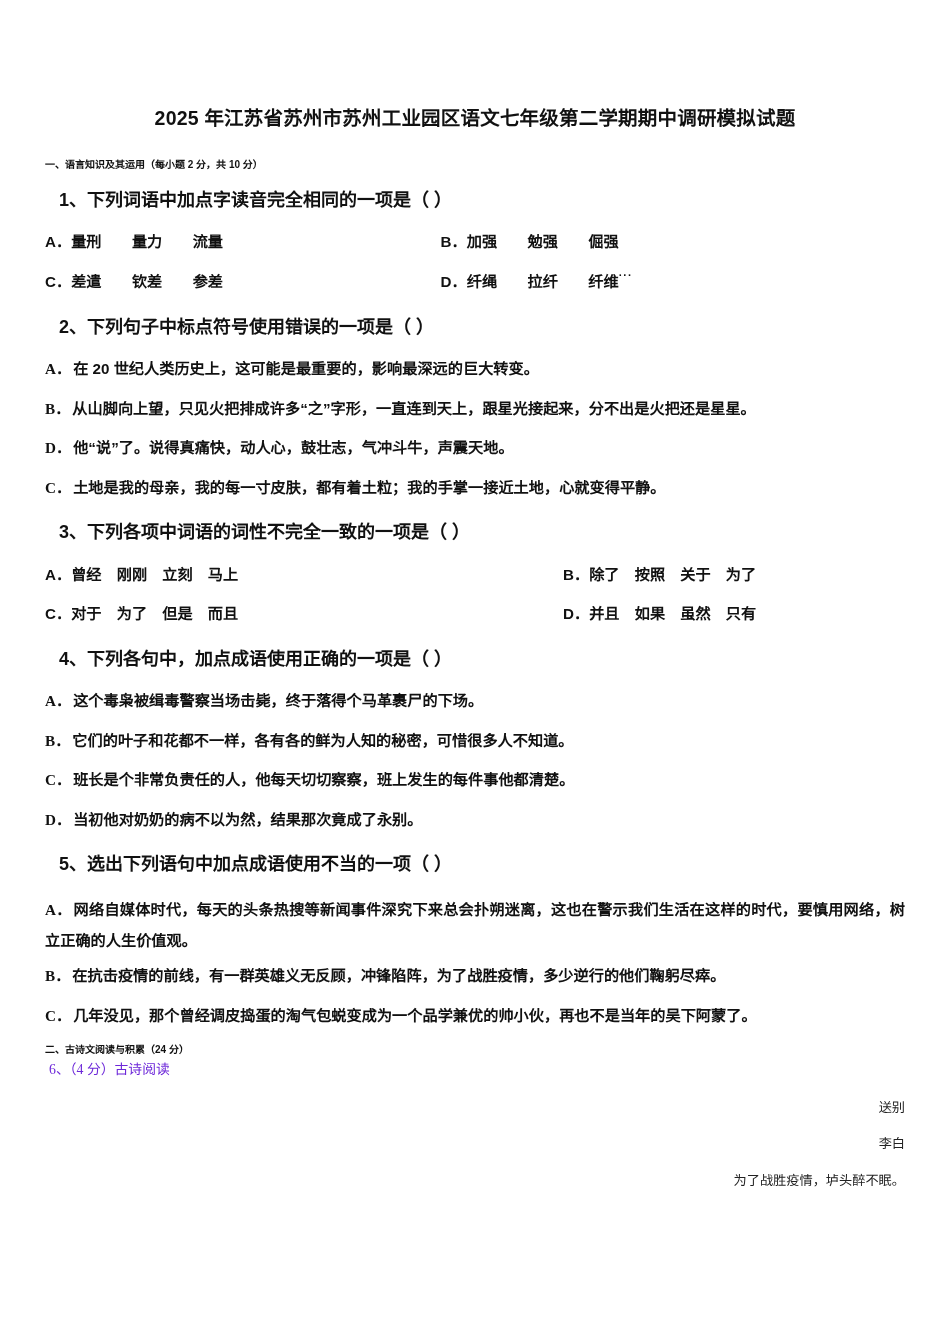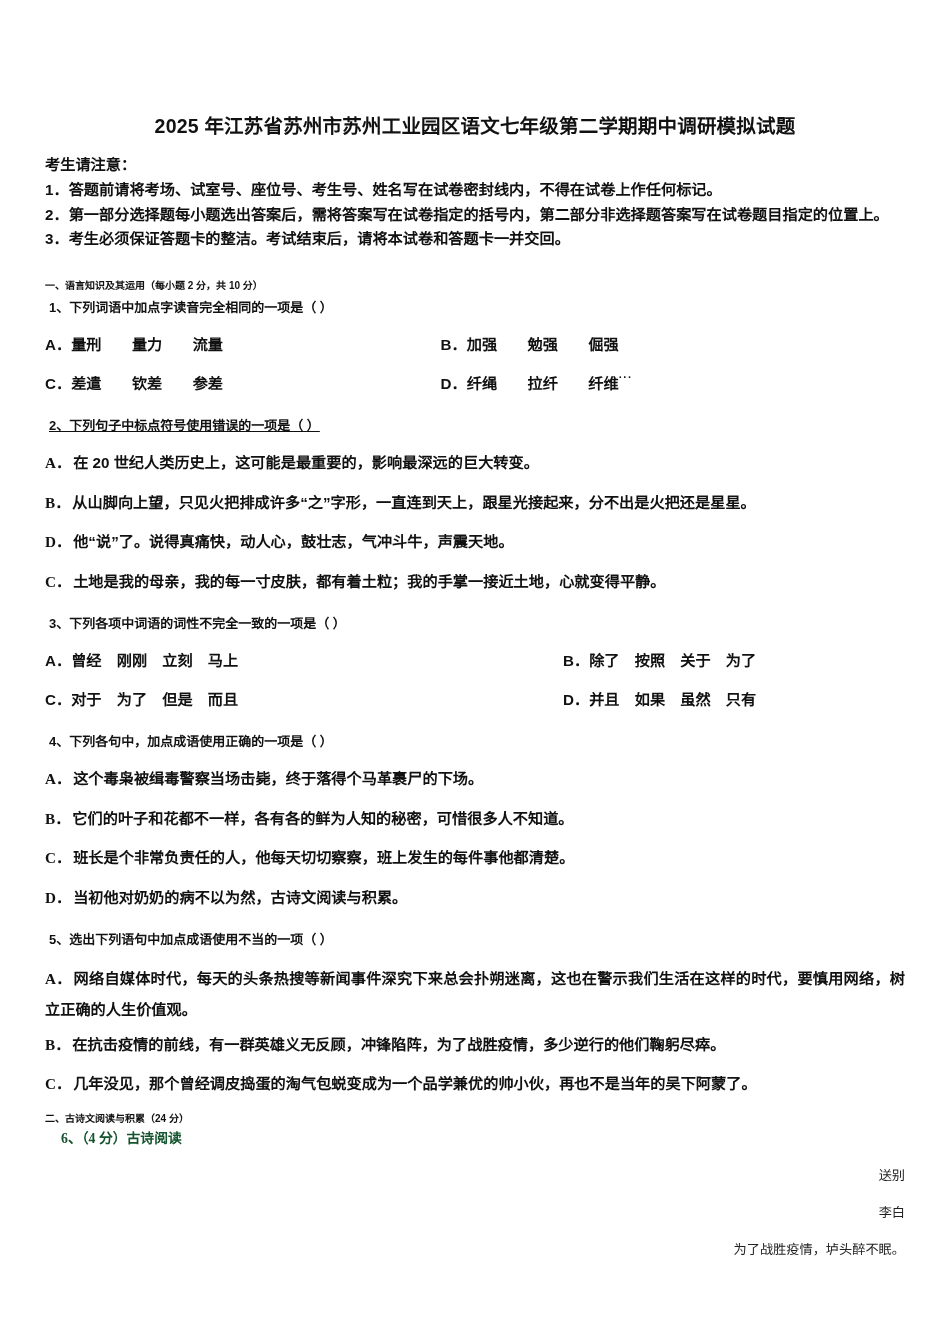--- a/index.html
+++ b/index.html
@@ -14,21 +14,21 @@
     font-family: "Liberation Sans", "DejaVu Sans", sans-serif;
     color: #111111;
     -webkit-font-smoothing: none;
     overflow: hidden;
   }
   .page {
     position: relative;
     width: 950px;
     height: 1344px;
     box-sizing: border-box;
-    padding: 8px 45px;
+    padding: 0 45px;
   }
   
   .doc-title {
     margin: 0;
     padding-top: 105px;
     text-align: center;
     font-size: 19.5px;
     font-weight: bold;
     letter-spacing: 0.2px;
     line-height: 1.35;
@@ -54,28 +54,27 @@
     line-height: 1.5;
   }
   .sec-gap-top {
     margin-top: 26px;
   }
   .sec2-gap-top {
     margin-top: 14px;
   }
   
   .stem {
-    margin: 4px;
-    font-size: 13px;
+    margin: 14px;
+    font-size: 18px;
     font-weight: bold;
     line-height: 1.62;
   }
   .stem-gap {
     margin-top: 4px;
-    text-decoration: underline;
   }
   
   .opt {
     margin: 0;
     margin-top: 15px;
     font-size: 15.2px;
     font-weight: bold;
     line-height: 1.62;
     text-align: justify;
     text-justify: inter-ideograph;
@@ -116,42 +115,36 @@
     margin: 0;
     margin-top: 17px;
     font-size: 13.2px;
     font-weight: normal;
     font-family: "Liberation Serif", "DejaVu Serif", serif;
     line-height: 1.5;
     color: #222222;
     text-align: right;
   }
   .q6 {
-    margin: 16px;
+    margin: 4px;
     margin-top: 2px;
     font-size: 13.8px;
-    font-weight: bold;
+    font-weight: normal;
     font-family: "Liberation Serif", "DejaVu Serif", serif;
     line-height: 1.55;
-    color: #14532d;
+    color: #6d28d9;
   }
 </style>
 </head>
 <body>
 
 <div class="page">
 
   <h1 class="doc-title">2025 年江苏省苏州市苏州工业园区语文七年级第二学期期中调研模拟试题</h1>
 
-  <div class="notice">
-    <p class="line">考生请注意：</p>
-    <p class="line">1．答题前请将考场、试室号、座位号、考生号、姓名写在试卷密封线内，不得在试卷上作任何标记。</p>
-    <p class="line">2．第一部分选择题每小题选出答案后，需将答案写在试卷指定的括号内，第二部分非选择题答案写在试卷题目指定的位置上。</p>
-    <p class="line">3．考生必须保证答题卡的整洁。考试结束后，请将本试卷和答题卡一并交回。</p>
-  </div>
 
   <p class="section-heading sec-gap-top">一、语言知识及其运用（每小题 2 分，共 10 分）</p>
 
   <p class="stem">1、下列词语中加点字读音完全相同的一项是（      ）</p>
 
   <div class="opt-row">
     <div class="col" style="width:46%">
       <span class="lbl">A．</span>
       <span>量刑　　量力　　流量</span>
     </div>
@@ -217,21 +210,21 @@
   <p class="opt">
     <span class="lbl">A．</span><span>这个毒枭被缉毒警察当场击毙，终于落得个马革裹尸的下场。</span>
   </p>
   <p class="opt">
     <span class="lbl">B．</span><span>它们的叶子和花都不一样，各有各的鲜为人知的秘密，可惜很多人不知道。</span>
   </p>
   <p class="opt">
     <span class="lbl">C．</span><span>班长是个非常负责任的人，他每天切切察察，班上发生的每件事他都清楚。</span>
   </p>
   <p class="opt">
-    <span class="lbl">D．</span><span>当初他对奶奶的病不以为然，古诗文阅读与积累。</span>
+    <span class="lbl">D．</span><span>当初他对奶奶的病不以为然，结果那次竟成了永别。</span>
   </p>
 
   <p class="stem" style="margin-top:18px">5、选出下列语句中加点成语使用不当的一项（      ）</p>
 
   <p class="opt" style="line-height:2.05;margin-top:13px">
     <span class="lbl">A．</span><span>网络自媒体时代，每天的头条热搜等新闻事件深究下来总会扑朔迷离，这也在警示我们生活在这样的时代，要慎用网络，树立正确的人生价值观。</span>
   </p>
   <p class="opt" style="margin-top:8px">
     <span class="lbl">B．</span><span>在抗击疫情的前线，有一群英雄义无反顾，冲锋陷阵，为了战胜疫情，多少逆行的他们鞠躬尽瘁。</span>
   </p>

